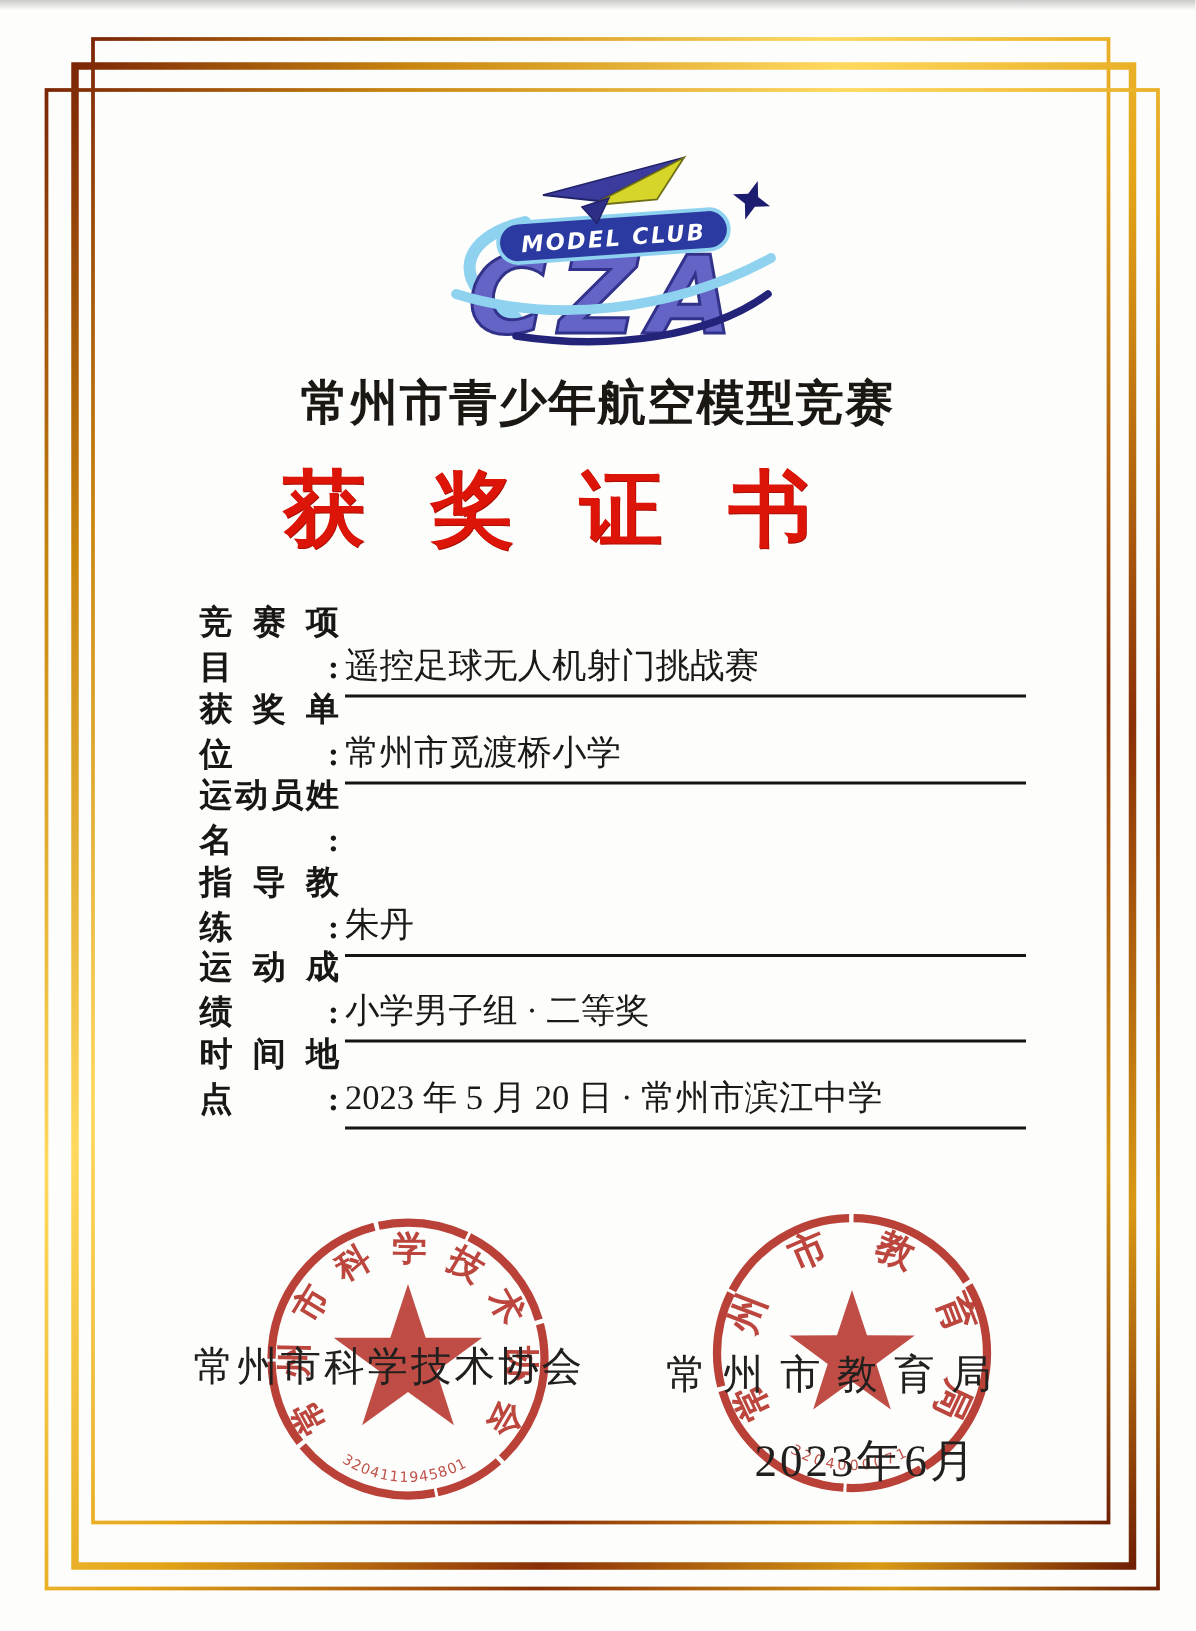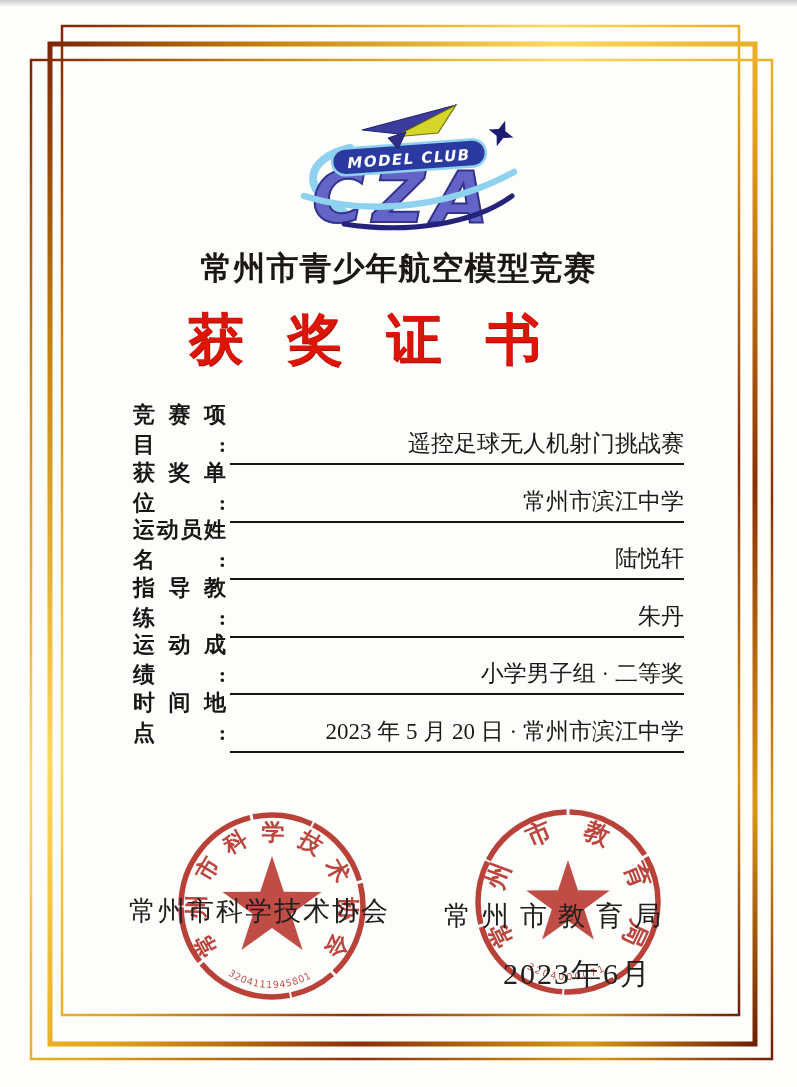--- a/index.html
+++ b/index.html
@@ -50,21 +50,21 @@
     text-align: justify; text-align-last: justify;
     font-size: 22px; font-weight: 600;
     color: #181715;
     padding-bottom: 5px;
     flex: none;
   }
   .field-value {
     flex: 1;
     margin-left: 4px;
     border-bottom: 2px solid #161513;
-    text-align: right;
+    text-align: left;
     font-size: 23px;
     color: #1c1a18;
     padding-bottom: 4px;
     white-space: nowrap;
   }
 
   .issuer-name {
     position: absolute;
     font-size: 27px; color: #22201e;
     white-space: nowrap;
@@ -128,25 +128,24 @@
 <div class="main-title">常州市青少年航空模型竞赛</div>
 <div class="award-title">获奖证书</div>
 
 <div class="fields">
   <div class="field-row">
     <span class="field-label">竞赛项目:</span>
     <span class="field-value">遥控足球无人机射门挑战赛</span>
   </div>
   <div class="field-row">
     <span class="field-label">获奖单位:</span>
-    <span class="field-value">常州市滨江中学</span>
+    <span class="field-value">常州市觅渡桥小学</span>
   </div>
   <div class="field-row">
     <span class="field-label">运动员姓名:</span>
-    <span class="field-value">陆悦轩</span>
   </div>
   <div class="field-row">
     <span class="field-label">指导教练:</span>
     <span class="field-value">朱丹</span>
   </div>
   <div class="field-row">
     <span class="field-label">运动成绩:</span>
     <span class="field-value">小学男子组 · 二等奖</span>
   </div>
   <div class="field-row">

